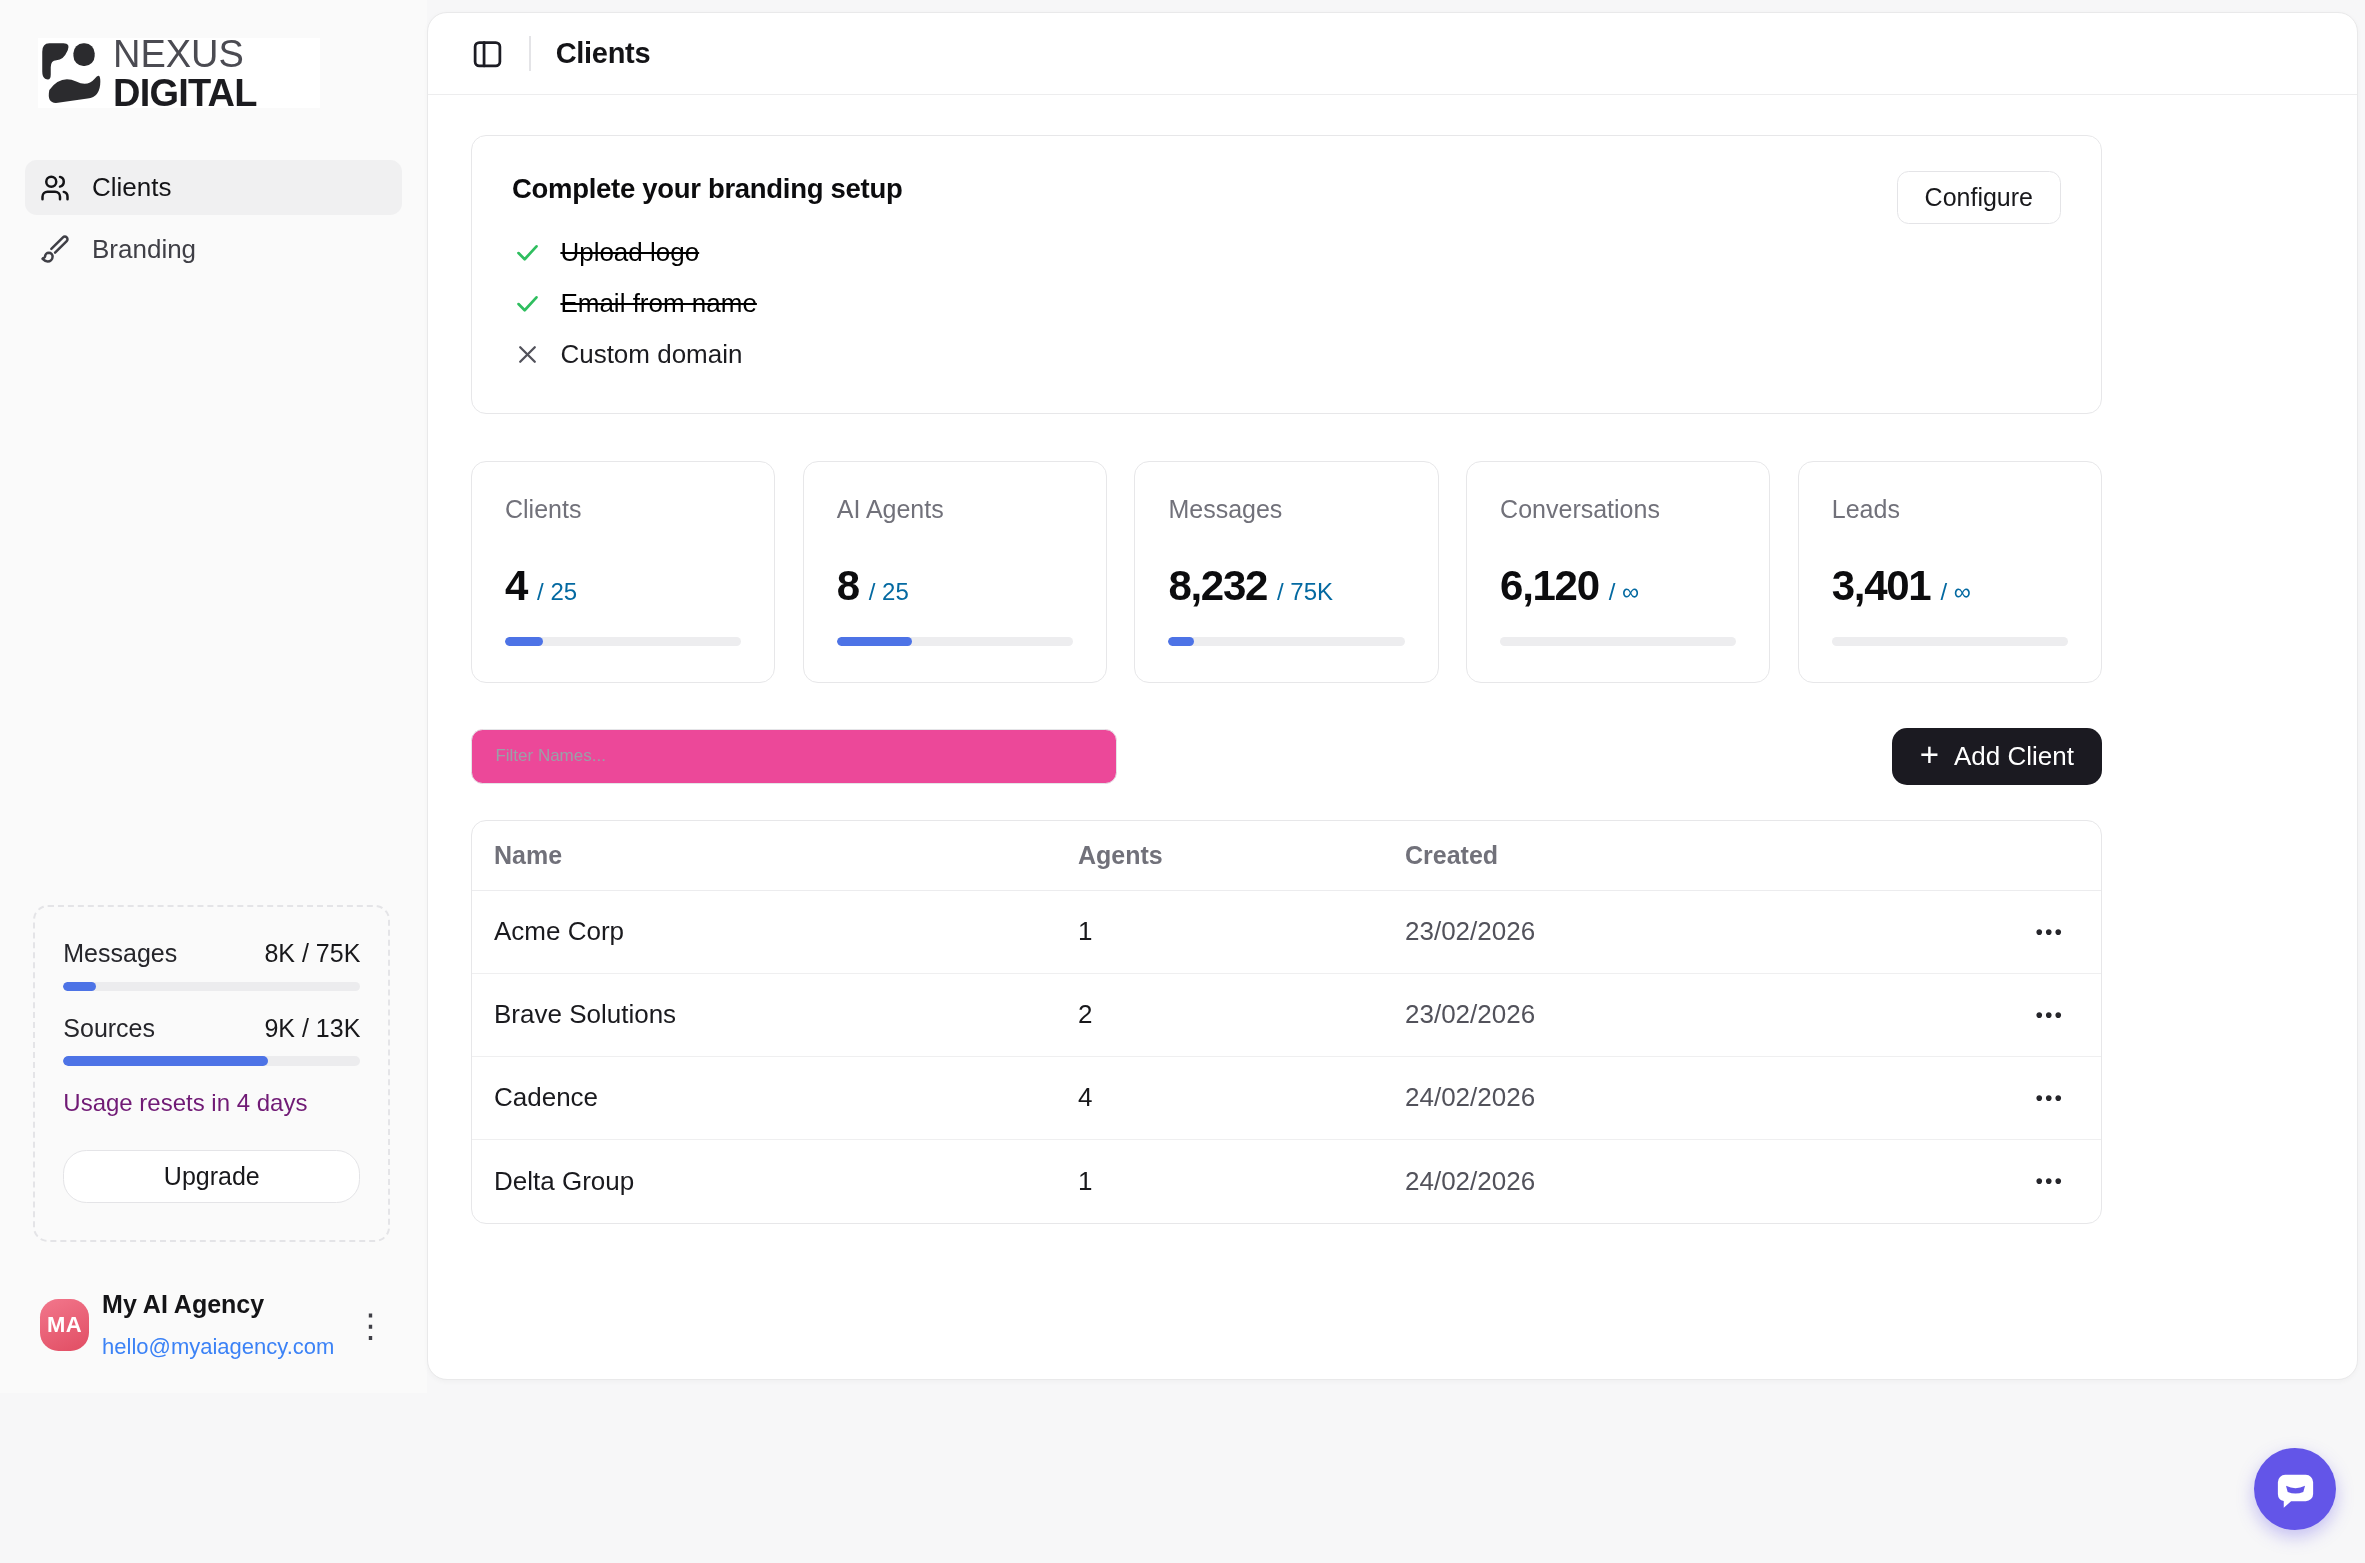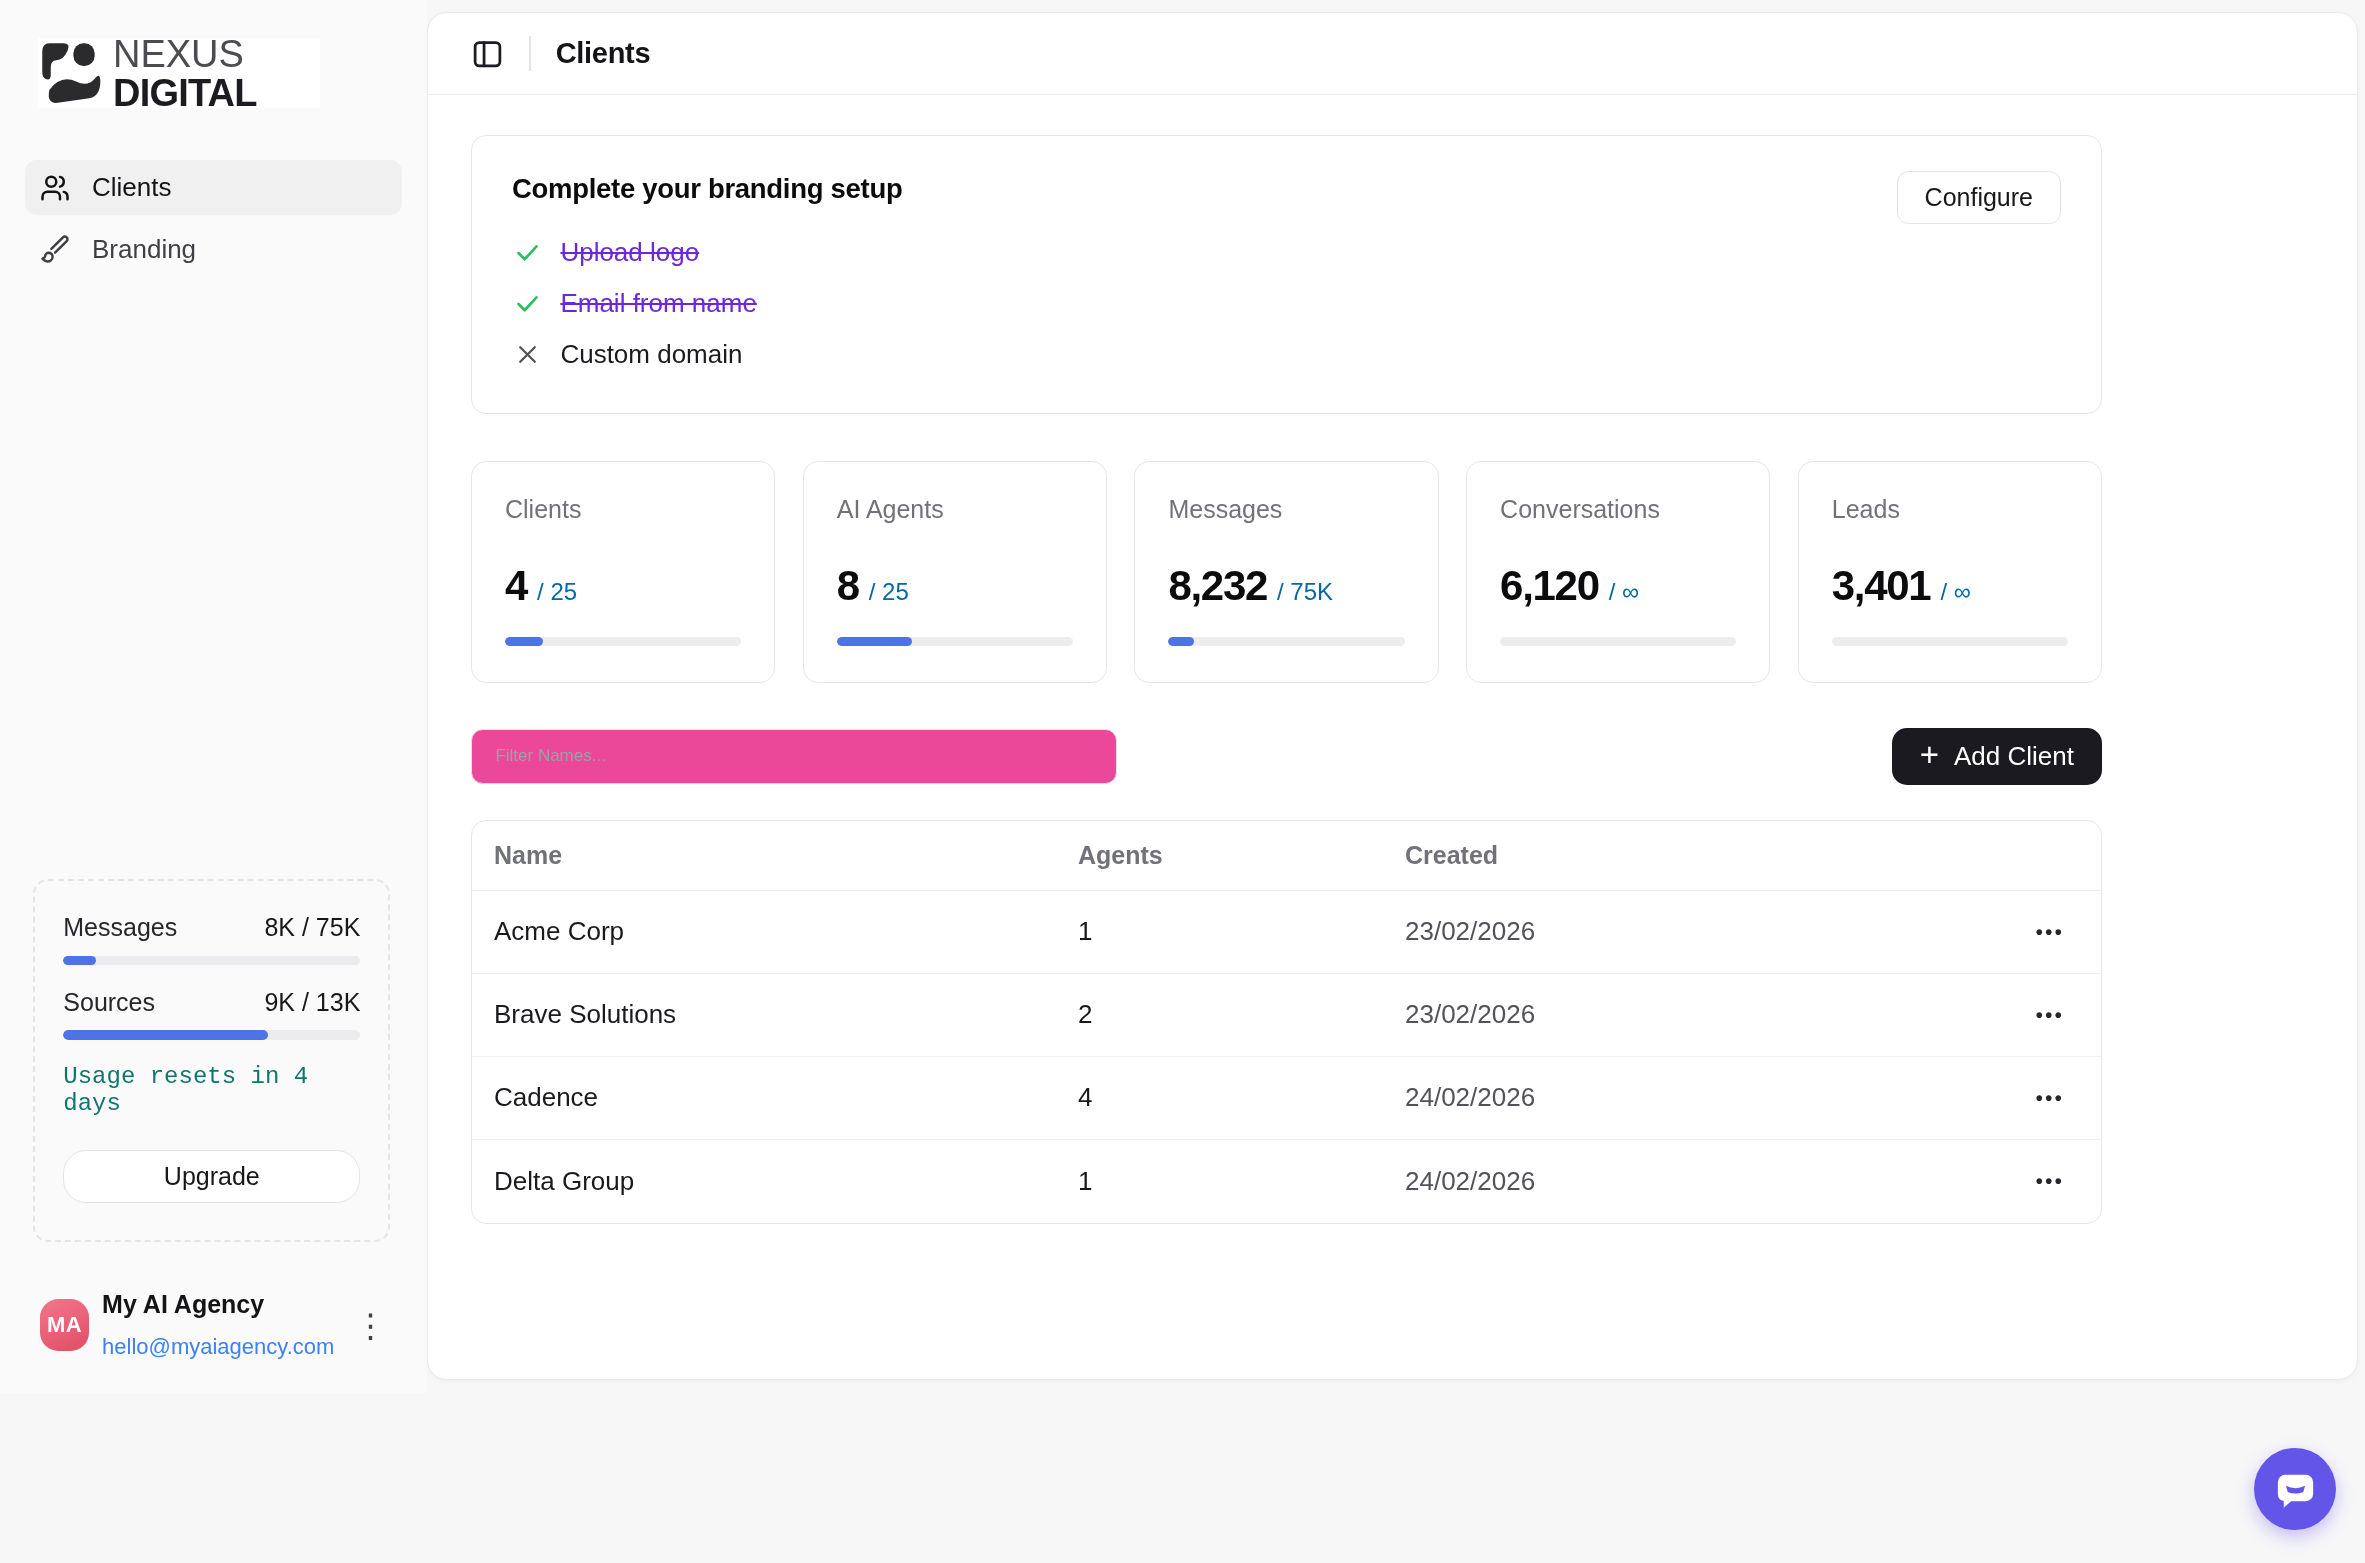--- a/index.html
+++ b/index.html
@@ -61,21 +61,21 @@
   .meter-row {
     display: flex; justify-content: space-between; align-items: center;
     font-size: 25px; color: #26262b; margin-bottom: 13.3px;
   }
   .meter-value { color: #18181b; }
   .meter-bar {
     height: 9.2px; background: #ececee; border-radius: 5px;
     margin-bottom: 23.4px; overflow: hidden;
   }
   .meter-fill { height: 100%; border-radius: 5px; background: #4d73e6; }
-  .reset-note { color: #0f766e; font-size: 24px; margin: 11.7px 0 33px; font-family: Liberation Mono, monospace; }
+  .reset-note { color: #701a75; font-size: 24px; margin: 11.7px 0 33px; }
   .upgrade-btn {
     width: 100%; height: 53px;
     border: 1.7px solid #e4e4e7; border-radius: 23.4px;
     background: #ffffff; font-size: 25px; font-weight: 500;
     font-family: inherit; color: #18181b; cursor: pointer;
   }
 
   .profile { display: flex; align-items: center; gap: 13px; padding: 0 8.3px 0 15px; }
   .avatar {
     width: 52px; height: 52px; border-radius: 18.4px;
@@ -122,21 +122,21 @@
     border: 1.7px solid #e7e7e9;
     border-radius: 15px;
     padding: 37px 40px 43px;
   }
   .branding-title { font-size: 27.5px; font-weight: 600; color: #0c0c0e; letter-spacing: -0.3px; }
   .task-list { margin-top: 32px; display: flex; flex-direction: column; gap: 20px; }
   .task { display: flex; align-items: center; gap: 18.4px; font-size: 26px; color: #1c1c20; }
   .task .check { display: none; }
   .task .cross { display: flex; }
   .task.done .check { display: flex; }
-  .task.done .task-label { color: #6d28d9; text-decoration: line-through; }
+  .task.done .task-label { color: #000000; text-decoration: line-through; }
   .task-icon { width: 30px; height: 30px; display: flex; align-items: center; justify-content: center; }
   .configure-btn {
     position: absolute; right: 40px; top: 35px;
     height: 53px; padding: 0 27px;
     border: 1.7px solid #e4e4e7; border-radius: 11.7px;
     background: #ffffff; font-size: 25px; font-weight: 500;
     font-family: inherit; color: #18181b; cursor: pointer;
   }
 
   

